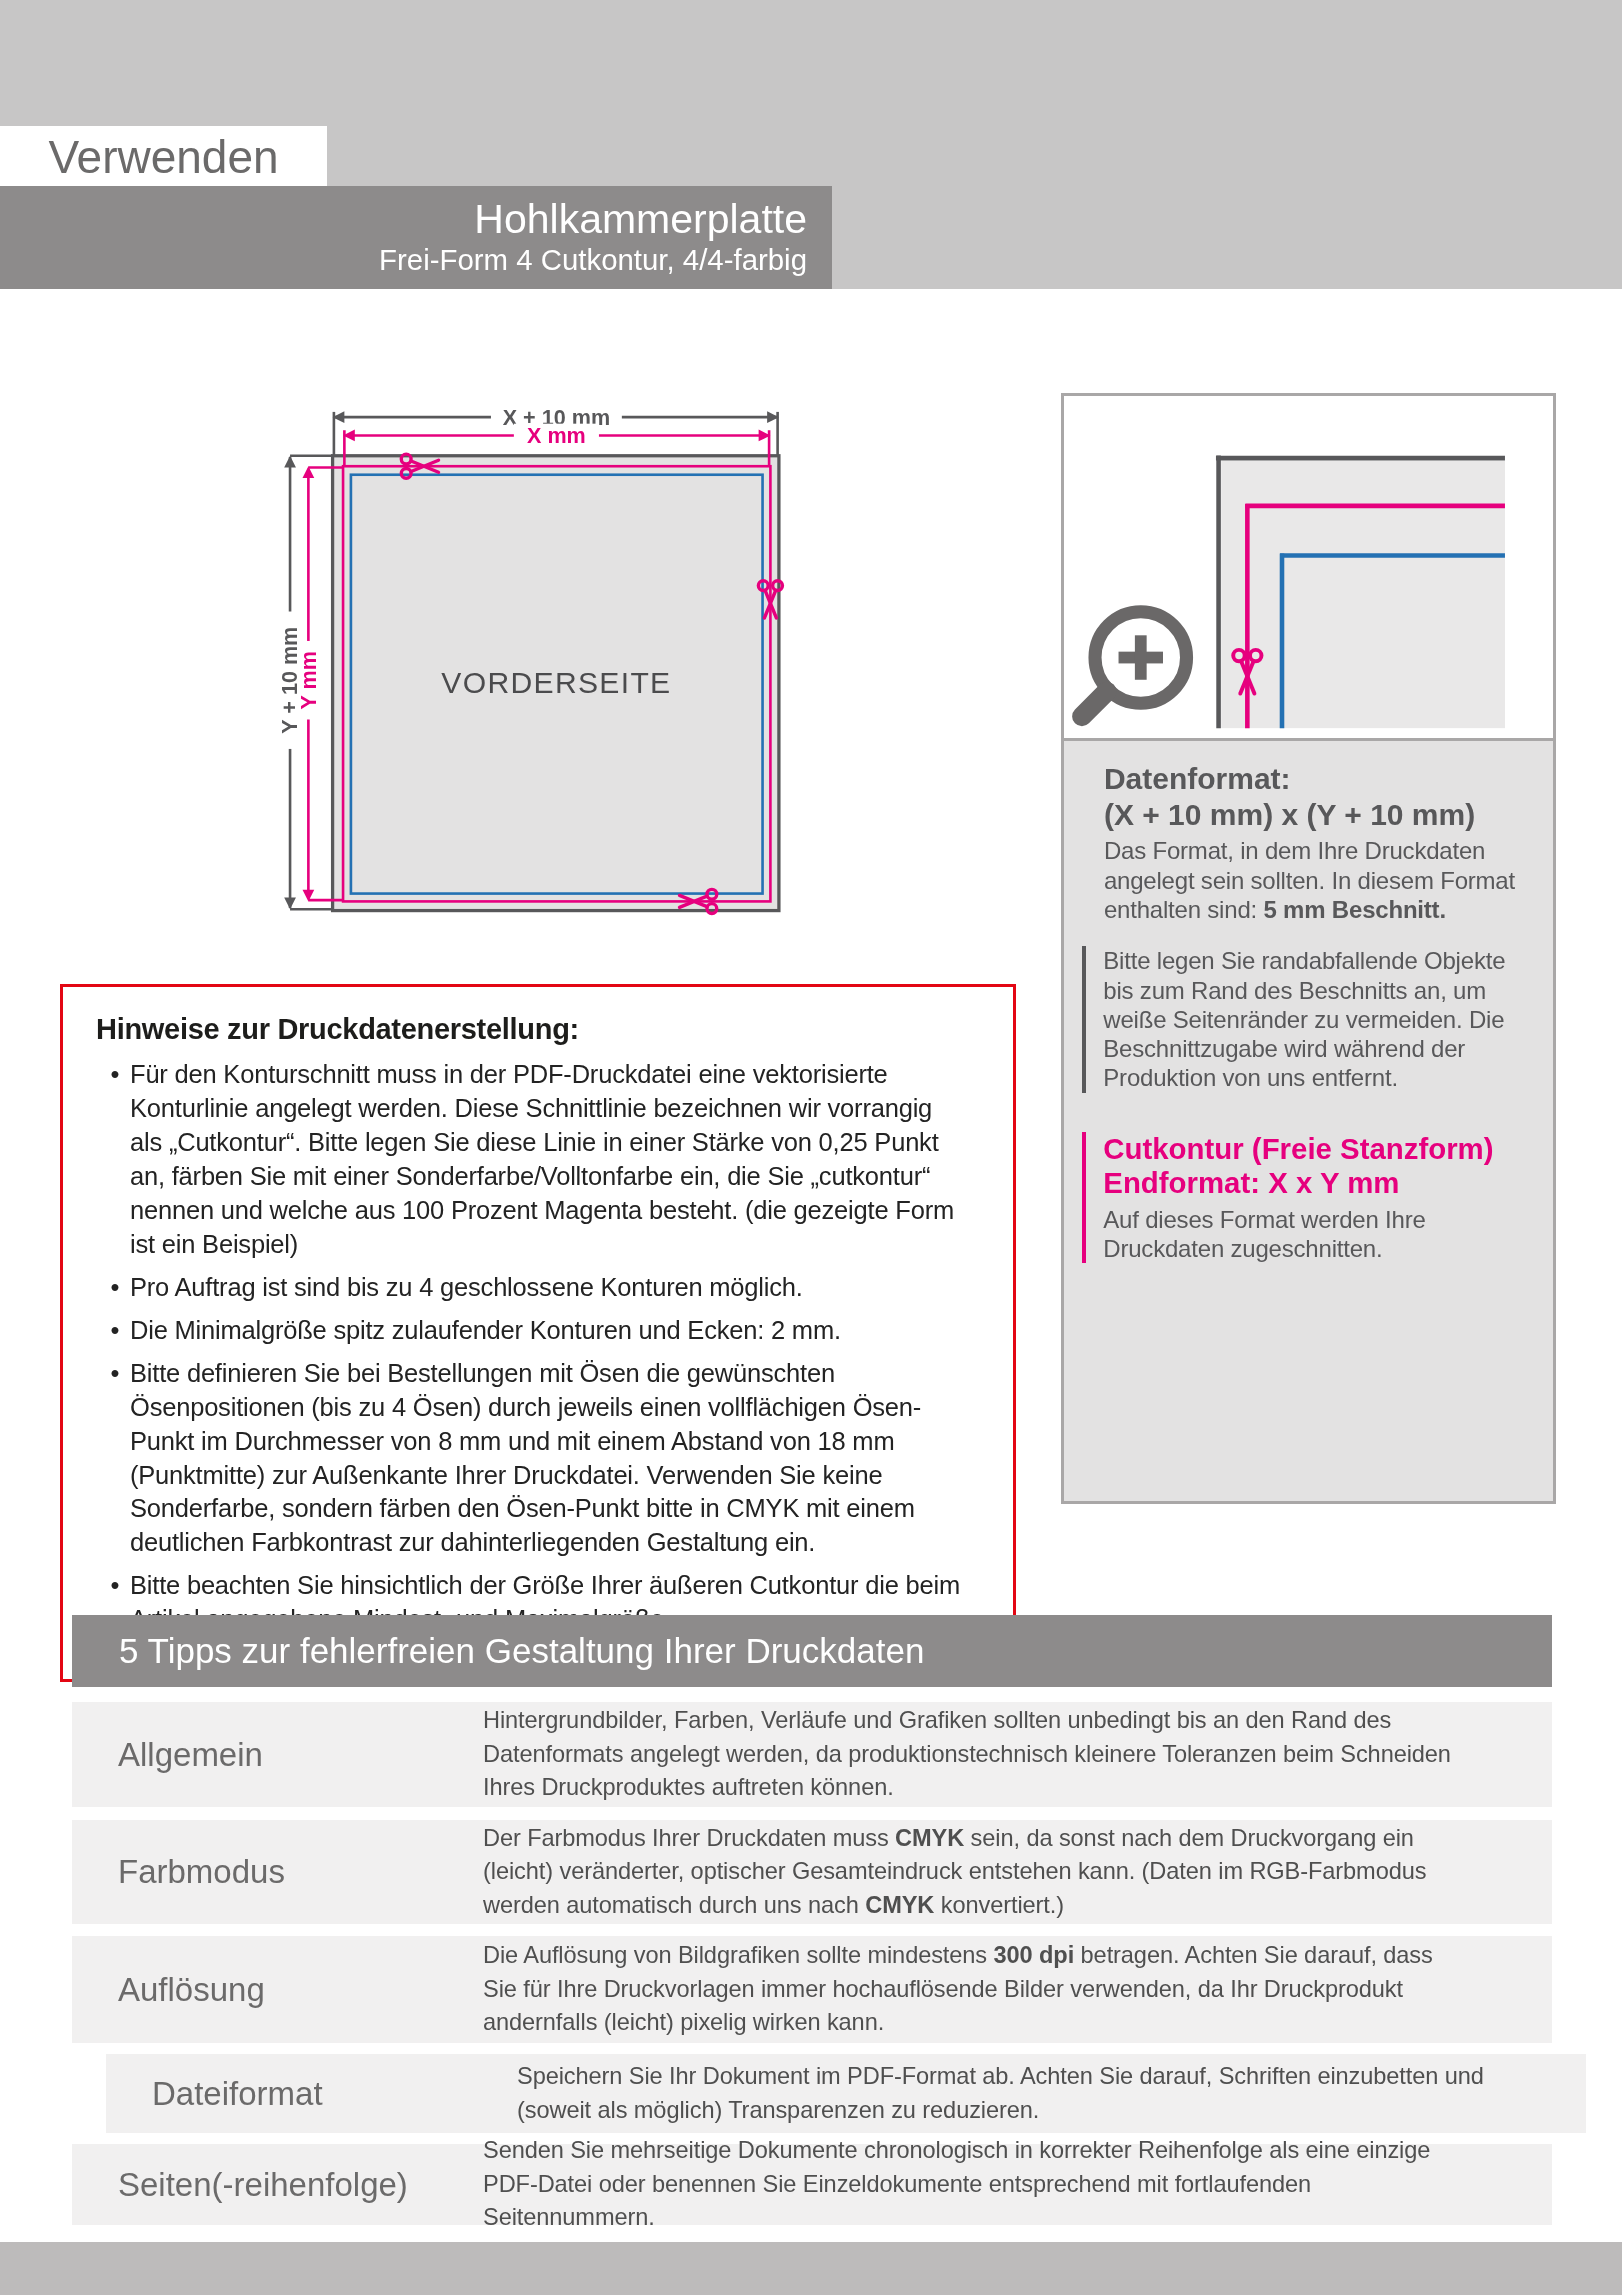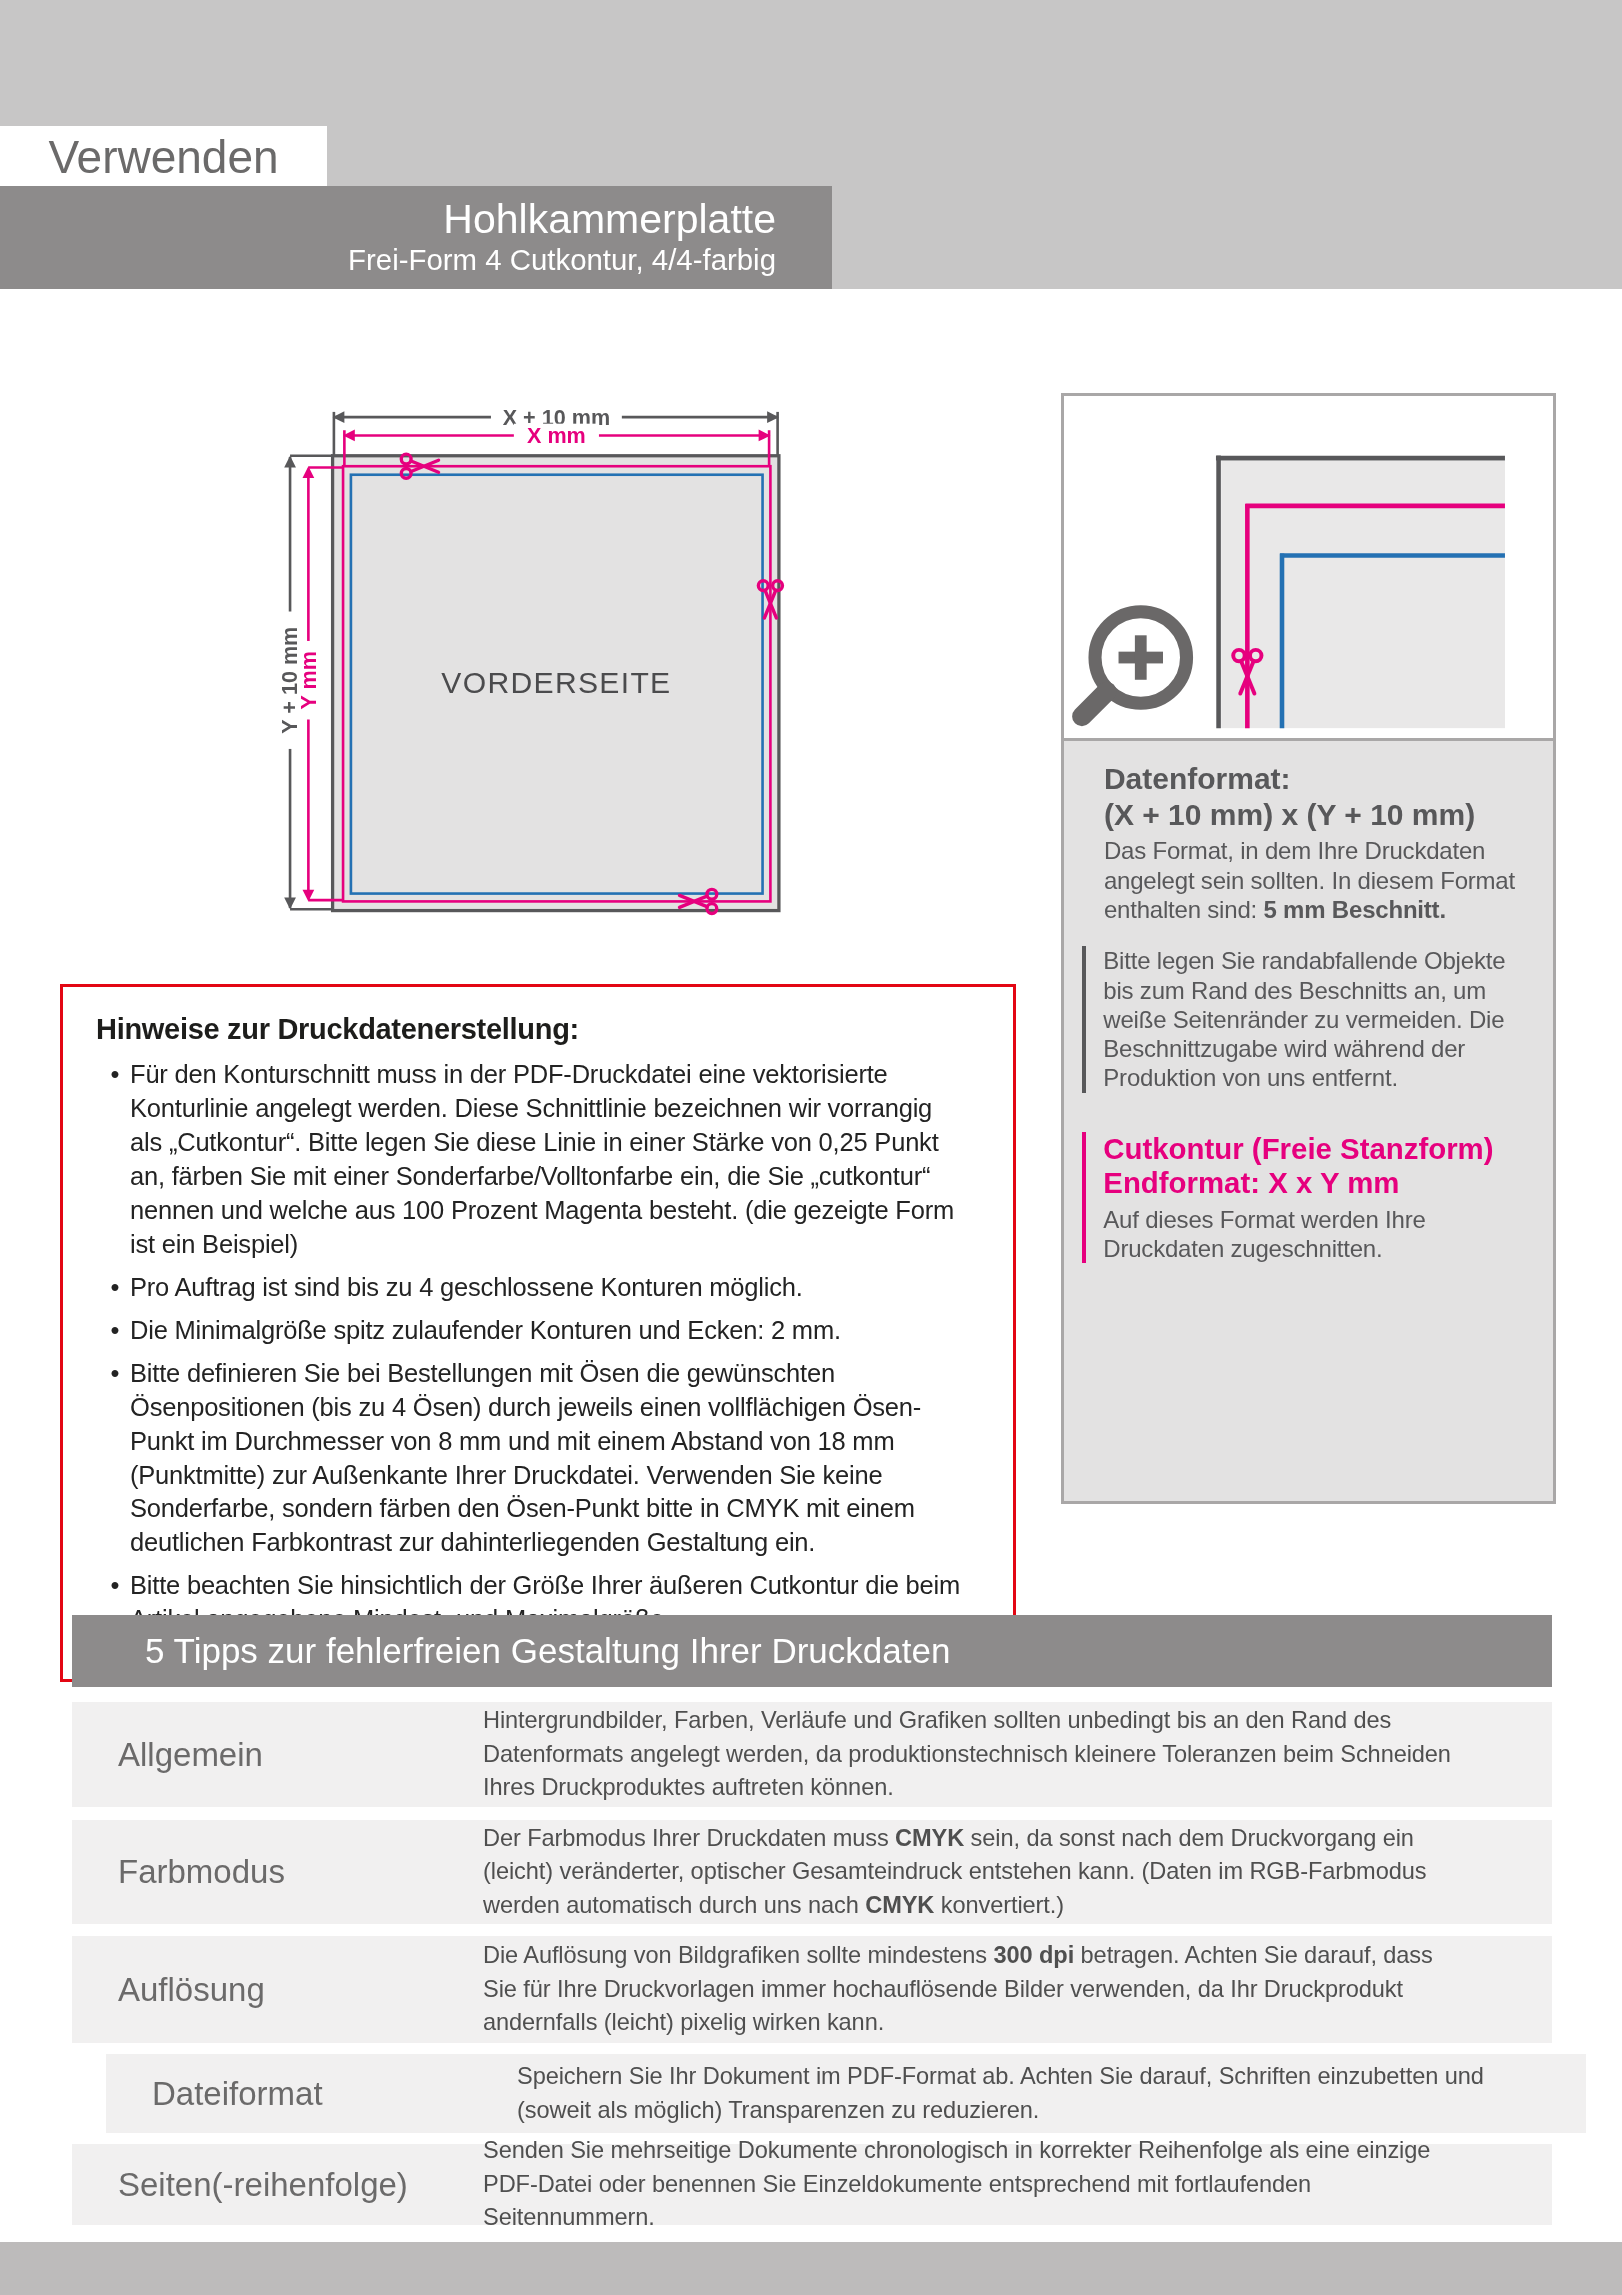--- a/index.html
+++ b/index.html
@@ -9,21 +9,21 @@
     -webkit-font-smoothing:antialiased;
   }
   .abs{position:absolute;}
   
   .top-band{left:0;top:0;width:1623px;height:289px;background:#c7c6c6;}
   .datenblatt-box{left:0;top:126px;width:327px;height:61px;background:#ffffff;
     display:flex;align-items:center;justify-content:center;}
   .datenblatt-box span{font-size:46px;color:#6b6a6a;letter-spacing:0px;}
   .title-bar{left:0;top:186px;width:832px;height:103px;background:#8d8b8b;
     display:flex;flex-direction:column;align-items:flex-end;justify-content:center;
-    padding-right:56px;box-sizing:border-box;color:#ffffff;}
+    padding-right:25px;box-sizing:border-box;color:#ffffff;}
   .title-bar .t1{font-size:41px;line-height:1.1;}
   .title-bar .t2{font-size:29.4px;line-height:1.25;}
   
   .diagram-wrap{left:275px;top:366px;width:517px;height:563px;}
   
   .zoom-panel{left:1061px;top:393px;width:495px;height:348px;background:#ffffff;
     border:3.9px solid #a9a7a7;box-sizing:border-box;}
   .zoom-panel svg{position:absolute;left:0;top:0;}
   
   .info-panel{left:1061px;top:741px;width:495px;height:763px;background:#e3e2e2;
@@ -43,21 +43,21 @@
   
   .hinweise-box{left:60px;top:984px;width:956px;background:#ffffff;
     border:3.9px solid #e30613;box-sizing:border-box;padding:26px 33px 30px 33px;color:#232323;}
   .hinweise-box h2{margin:0 0 9.2px 0;font-size:29px;color:#1d1d1b;letter-spacing:-0.3px;}
   .hinweise-box ul{margin:12px;padding:0;list-style:none;}
   .hinweise-box li{font-size:25.5px;line-height:1.33;letter-spacing:-0.2px;margin-top:9.2px;
     padding-left:22px;position:relative;}
   .hinweise-box li::before{content:"•";position:absolute;left:2.6px;top:0;}
   
   .tips-header{left:72px;top:1615px;width:1480px;height:72px;background:#8d8b8b;
-    display:flex;align-items:center;padding-left:73px;box-sizing:border-box;}
+    display:flex;align-items:center;padding-left:47px;box-sizing:border-box;}
   .tips-header span{color:#ffffff;font-size:35px;}
   .tips-row{left:72px;width:1480px;background:#f1f0f0;display:flex;align-items:center;
     box-sizing:border-box;}
   .tips-row .row-label{width:411px;flex:0 0 411px;padding-left:46px;box-sizing:border-box;
     font-size:33px;color:#6b6a6a;}
   .tips-row .row-text{width:982px;font-size:23.6px;line-height:1.42;color:#4f4f4f;
     letter-spacing:-0.1px;}
   .row-1{top:1702px;height:105px;}
   .row-2{top:1820px;height:104px;}
   .row-3{top:1936px;height:107px;}

